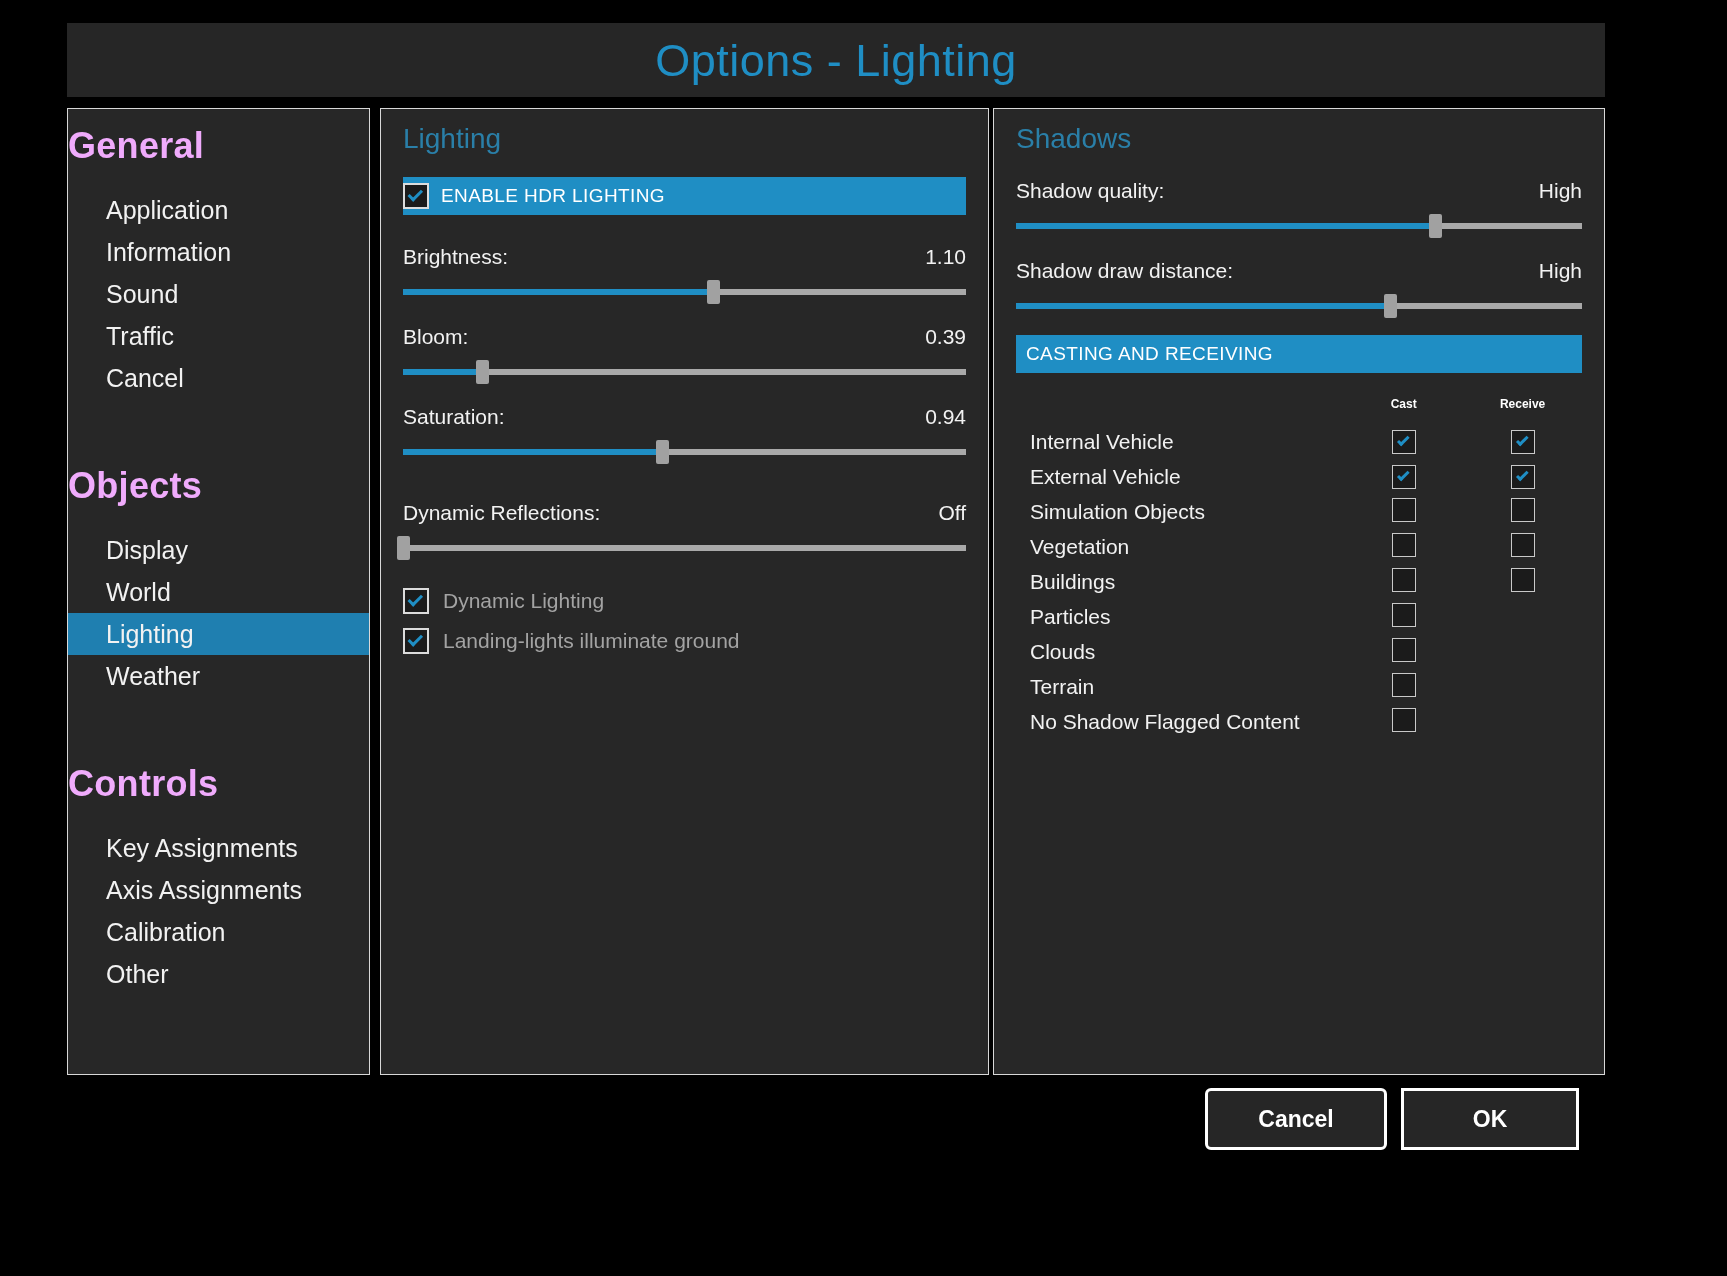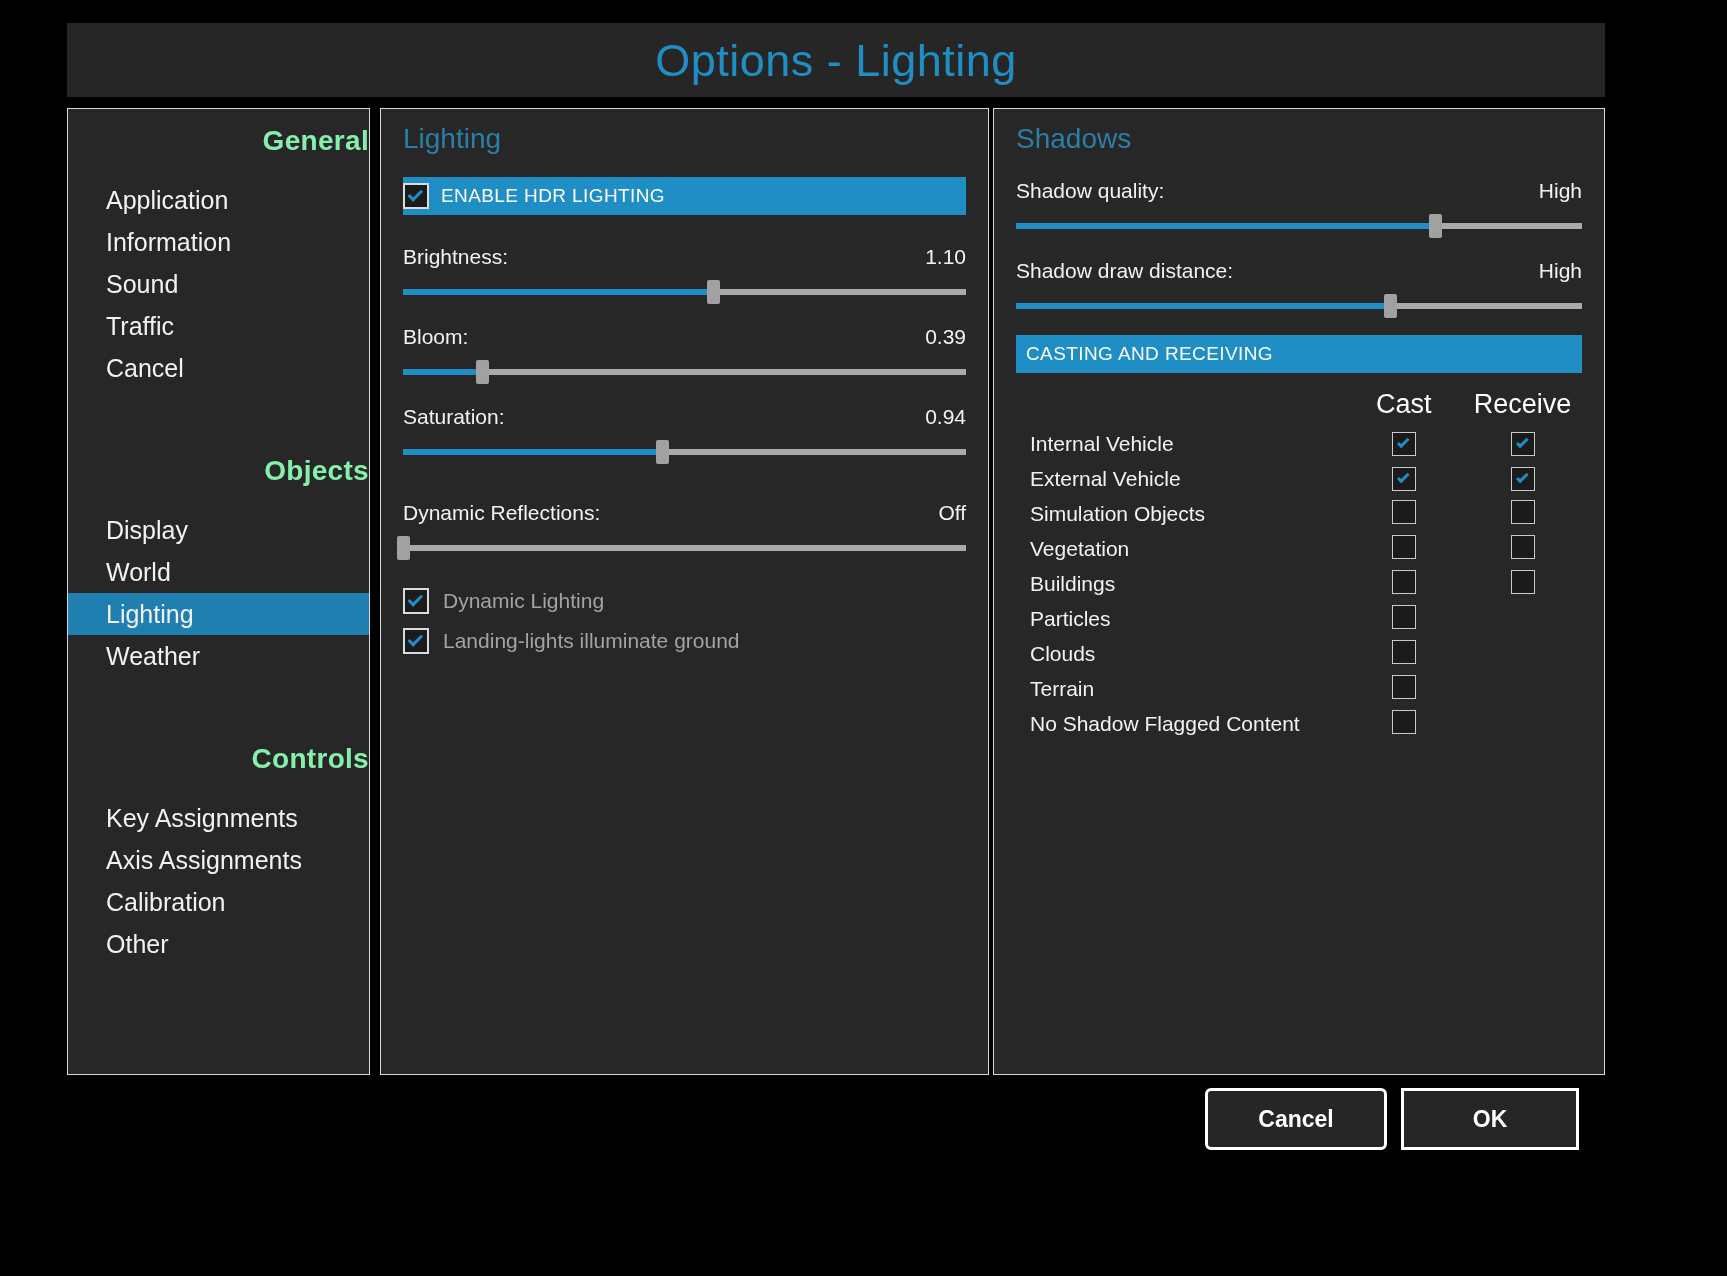--- a/index.html
+++ b/index.html
@@ -56,23 +56,23 @@
     background: #272727;
     border: 1px solid #d8d8d8;
   }
 
   .panel-sidebar { left: 0;    width: 303px; }
   .panel-mid     { left: 313px; width: 609px; }
   .panel-right   { left: 926px; width: 612px; }
 
   
   .side-group-title {
-    text-align: right;
-    color: #86efac;
-    font-size: 28px;
+    text-align: left;
+    color: #f0abfc;
+    font-size: 36px;
     font-weight: bold;
     letter-spacing: 0.3px;
   }
   .side-item {
     font-size: 25px;
     font-weight: 300;
     color: #f2f2f2;
     padding-left: 38px;
     height: 42px;
     line-height: 42px;
@@ -221,22 +221,22 @@
     color: #f2f2f2;
     width: 58%;
     white-space: nowrap;
   }
   .cr-table th.chk-col,
   .cr-table td.chk-col {
     text-align: center;
     width: 21%;
   }
   .cr-table th.chk-col {
-    font-size: 27px;
-    font-weight: normal;
+    font-size: 12px;
+    font-weight: bold;
     color: #ffffff;
     padding-bottom: 6px;
   }
   .cr-table td.chk-col .cbx { display: inline-flex; }
 
   
   .footer {
     position: absolute;
     left: 58px; top: 1088px;
     width: 1538px; height: 70px;

